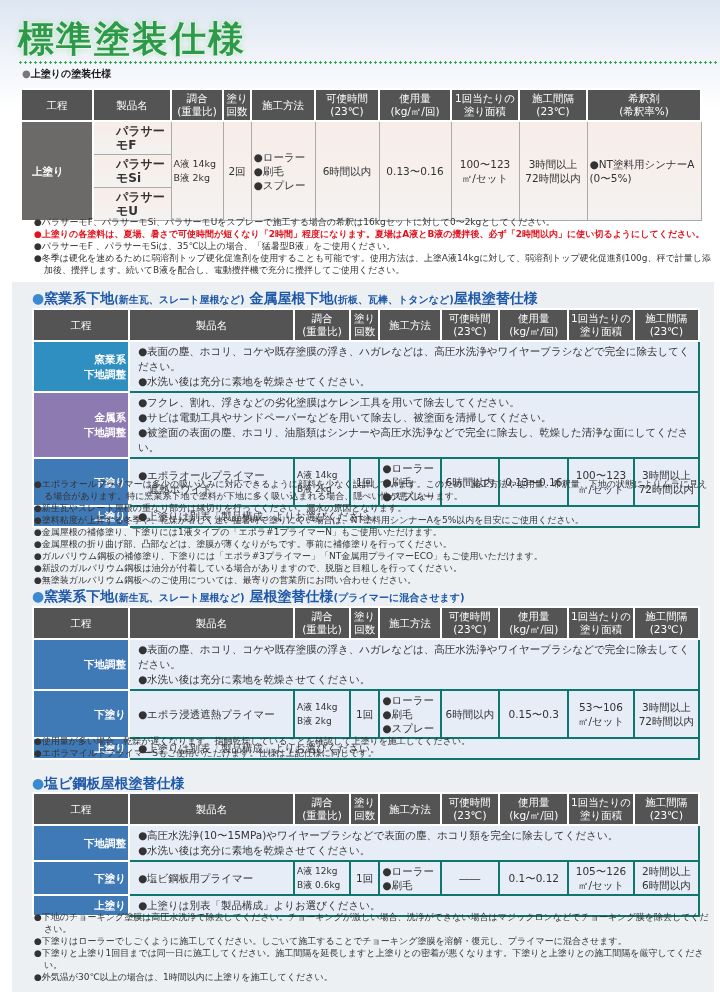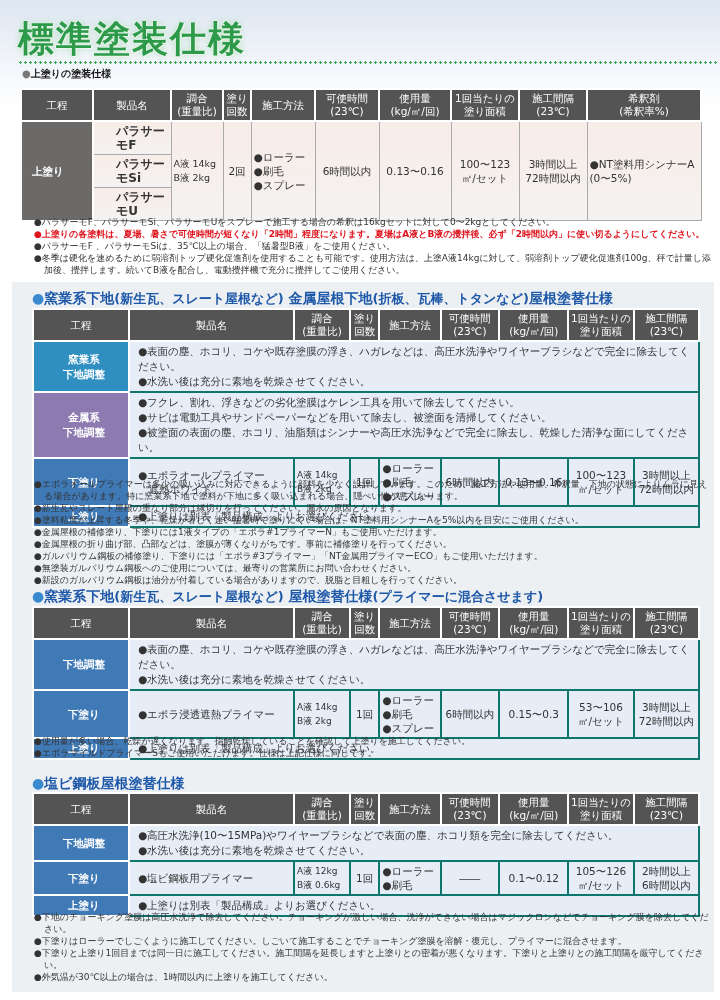--- a/index.html
+++ b/index.html
@@ -30,27 +30,27 @@
   #t1 td.proc { background: #6b6a69; color: #fff; font-weight: bold; text-align: left; padding-left: 10px; border: 2px solid #fff; }
   #t1 td.prod { text-align: left; padding-left: 22px; font-weight: bold; font-size: 12px; height: 31px; }
 
   .notes { position: absolute; left: 22px; font-size: 9px; line-height: 12px; color: #333; width: 690px; }
   .notes p { padding-left: 22px; text-indent: -10px; }
   .notes .red { color: #e0141e; font-weight: bold; }
 
   .panel { position: absolute; left: 12px; top: 282px; width: 702px; height: 710px; background: #edf0f3; }
 
   .sec-head { position: absolute; left: 32px; font-size: 14px; font-weight: bold; color: #1e58a8; }
-  .sec-head .sub { font-size: 13px; }
+  .sec-head .sub { font-size: 10px; }
   .sec-head .dot { color: #3b8ad0; }
 
   .st { left: 32px; width: 668px; }
   .st th { height: 32px; }
   .st td { background: #e6edf7; border: 2px solid #0f766e; text-align: center; }
-  .st td.proc { color: #fff; font-weight: bold; text-align: center; padding-left: 8px; border: 2px solid #fff; line-height: 15px; }
+  .st td.proc { color: #fff; font-weight: bold; text-align: right; padding-left: 8px; border: 2px solid #fff; line-height: 15px; }
   .st td.left { text-align: left; padding-left: 8px; }
   .st td.wide { text-align: left; padding-left: 8px; line-height: 15px; }
   .blue { background: #3f79b6 !important; }
   .teal { background: #2e8fc0 !important; }
   .purple { background: #8d7ab0 !important; }
 </style>
 </head>
 <body>
 
 <div class="page-bg"></div>
@@ -169,22 +169,22 @@
 </tbody>
   </table>
 
 <div class="notes" style="top:478px;">
   <p>●<span>エポラオールプライマーは多少の吸い込みに対応できるように顔料を少なく設計しています。このため、施工方法や使用量、希釈量、下地の状態によりムラに見える場合があります。特に窯業系下地で塗料が下地に多く吸い込まれる場合、隠ぺい性が悪くなります。</span></p>
   <p>●<span>新生瓦やスレート屋根の重なり部分は縁切りを行ってください。漏水の原因となります。</span></p>
   <p>●<span>塗料粘度が上昇する冬季や、乾燥が著しく速い猛暑時で塗りにくい場合は、NT塗料用シンナーAを5%以内を目安にご使用ください。</span></p>
   <p>●<span>金属屋根の補修塗り、下塗りには1液タイプの「エポラ#1プライマーN」もご使用いただけます。</span></p>
   <p>●<span>金属屋根の折り曲げ部、凸部などは、塗膜が薄くなりがちです。事前に補修塗りを行ってください。</span></p>
   <p>●<span>ガルバリウム鋼板の補修塗り、下塗りには「エポラ#3プライマー」「NT金属用プライマーECO」もご使用いただけます。</span></p>
+  <p>●<span>新設のガルバリウム鋼板は油分が付着している場合がありますので、脱脂と目粗しを行ってください。</span></p>
   <p>●<span>無塗装ガルバリウム鋼板へのご使用については、最寄りの営業所にお問い合わせください。</span></p>
-  <p>●<span>新設のガルバリウム鋼板は油分が付着している場合がありますので、脱脂と目粗しを行ってください。</span></p>
 </div>
 
 <div class="sec-head" style="top:588px;"><span class="dot">●</span><span>窯業系下地</span><span class="sub">(新生瓦、スレート屋根など)</span><span> 屋根塗替仕様</span><span class="sub">(プライマーに混合させます)</span></div>
 
 <table class="st" style="top:606px;">
   <colgroup>
       <col style="width:72px">
       <col style="width:124px">
       <col style="width:42px">
       <col style="width:22px">

